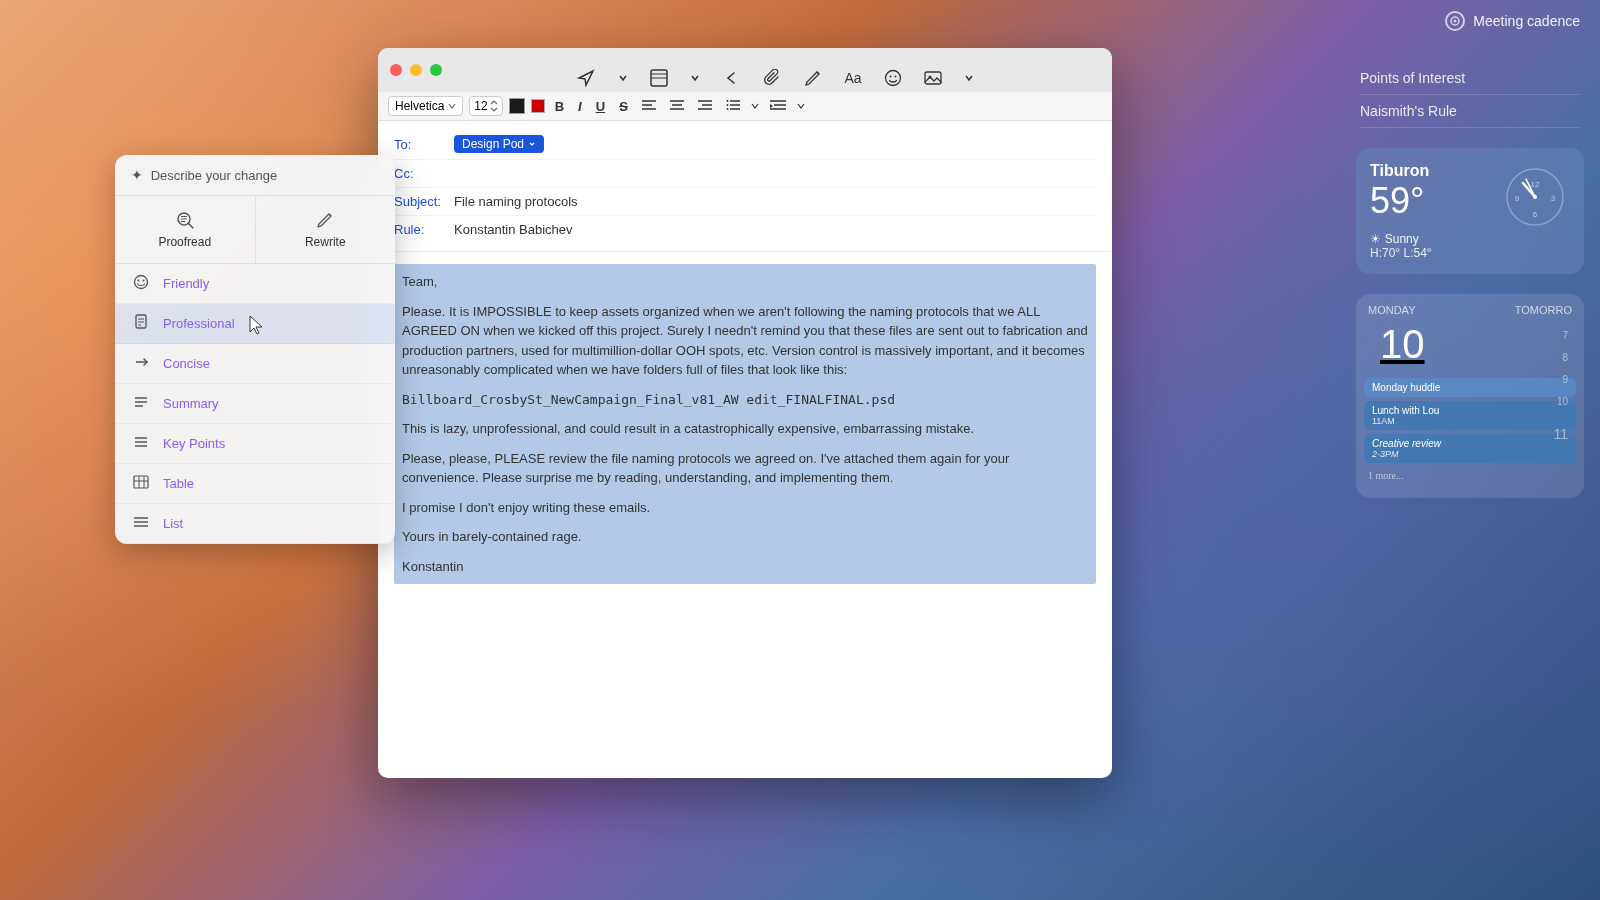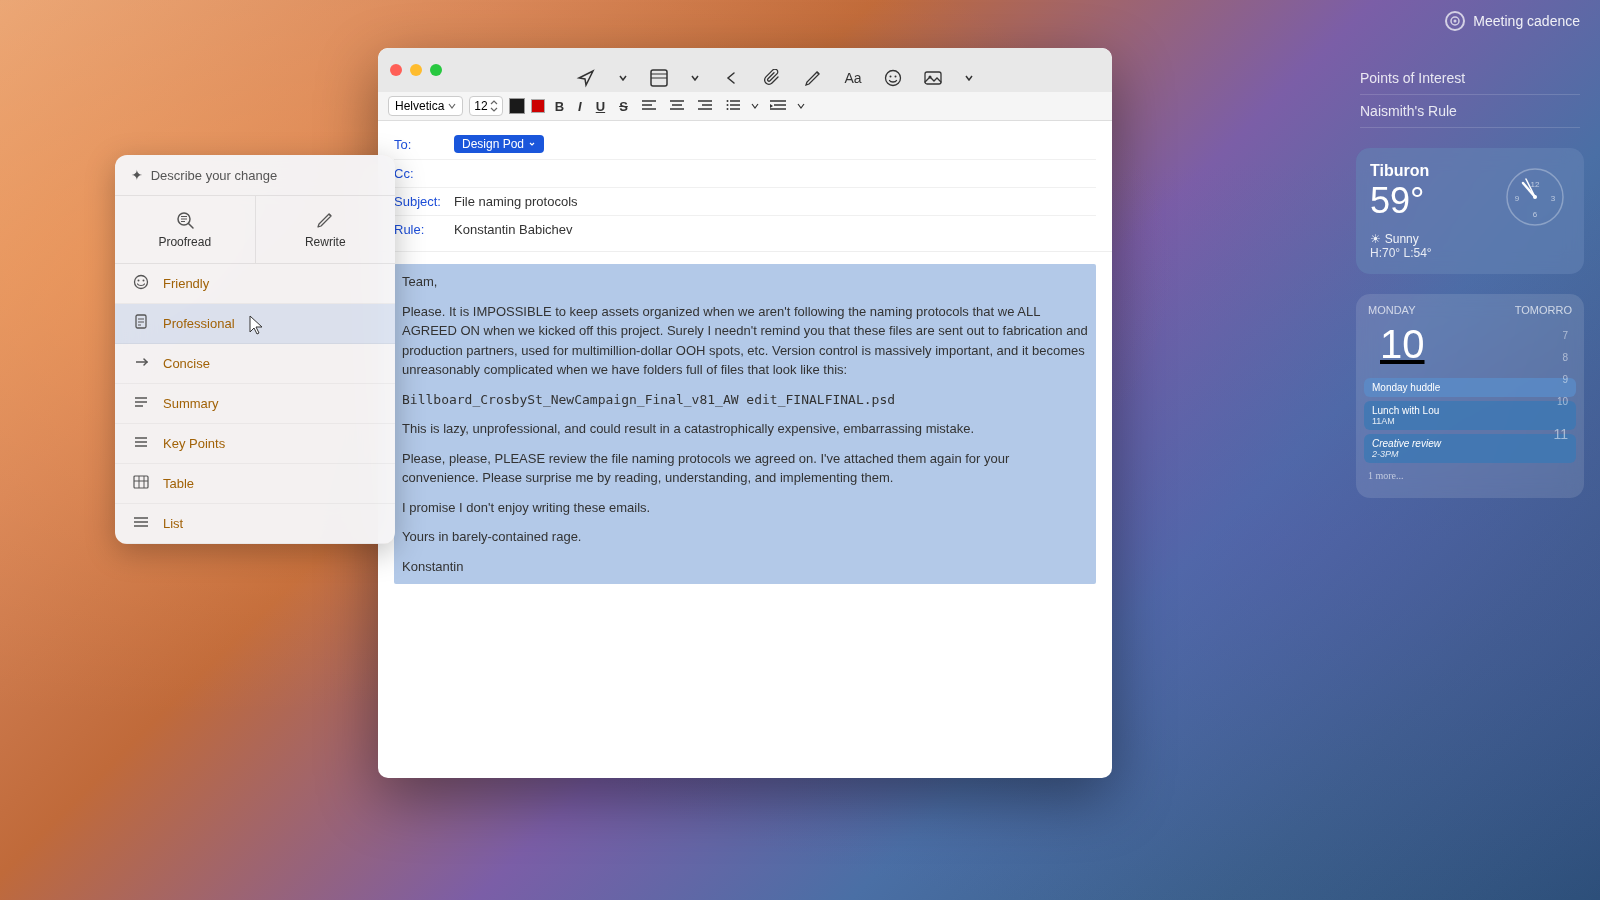--- a/index.html
+++ b/index.html
@@ -243,21 +243,21 @@
       font-size: 18px;
       color: #555;
     }
 
     .ai-menu-item {
       display: flex;
       align-items: center;
       gap: 12px;
       padding: 10px 16px;
       font-size: 13px;
-      color: #a16207;
+      color: #8b5cf6;
       cursor: pointer;
       border-bottom: 1px solid rgba(0,0,0,0.04);
     }
 
     .ai-menu-item:hover, .ai-menu-item.active {
       background: rgba(0,0,0,0.06);
     }
 
     .ai-menu-item.active {
       background: rgba(0,80,200,0.1);

